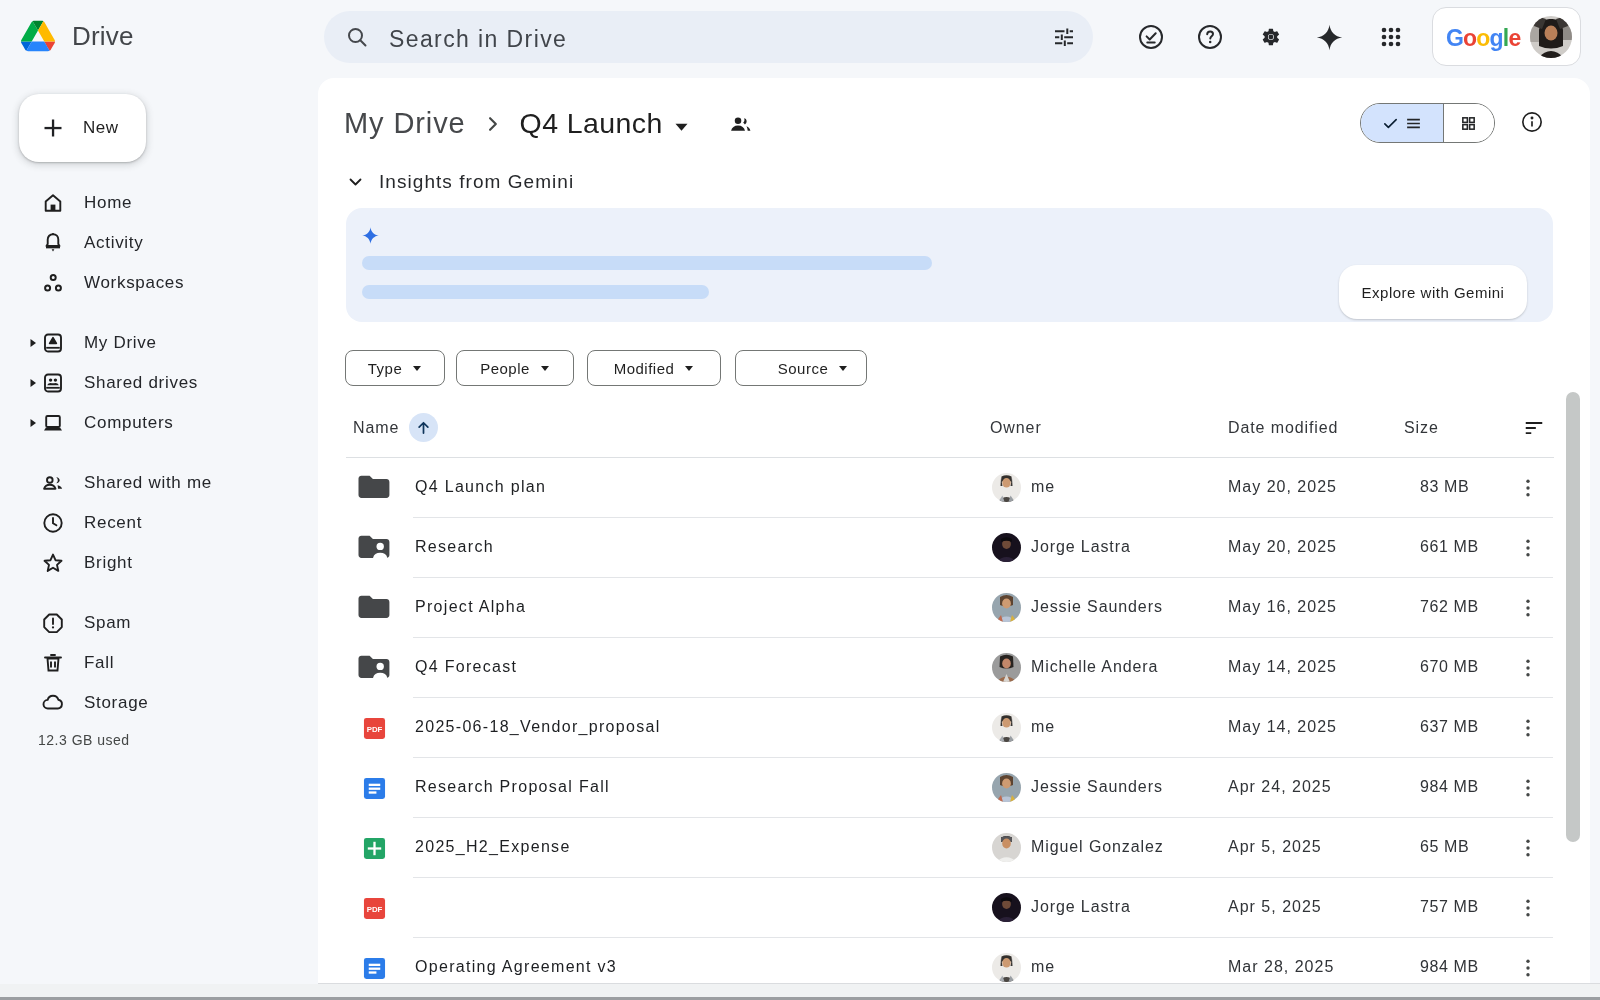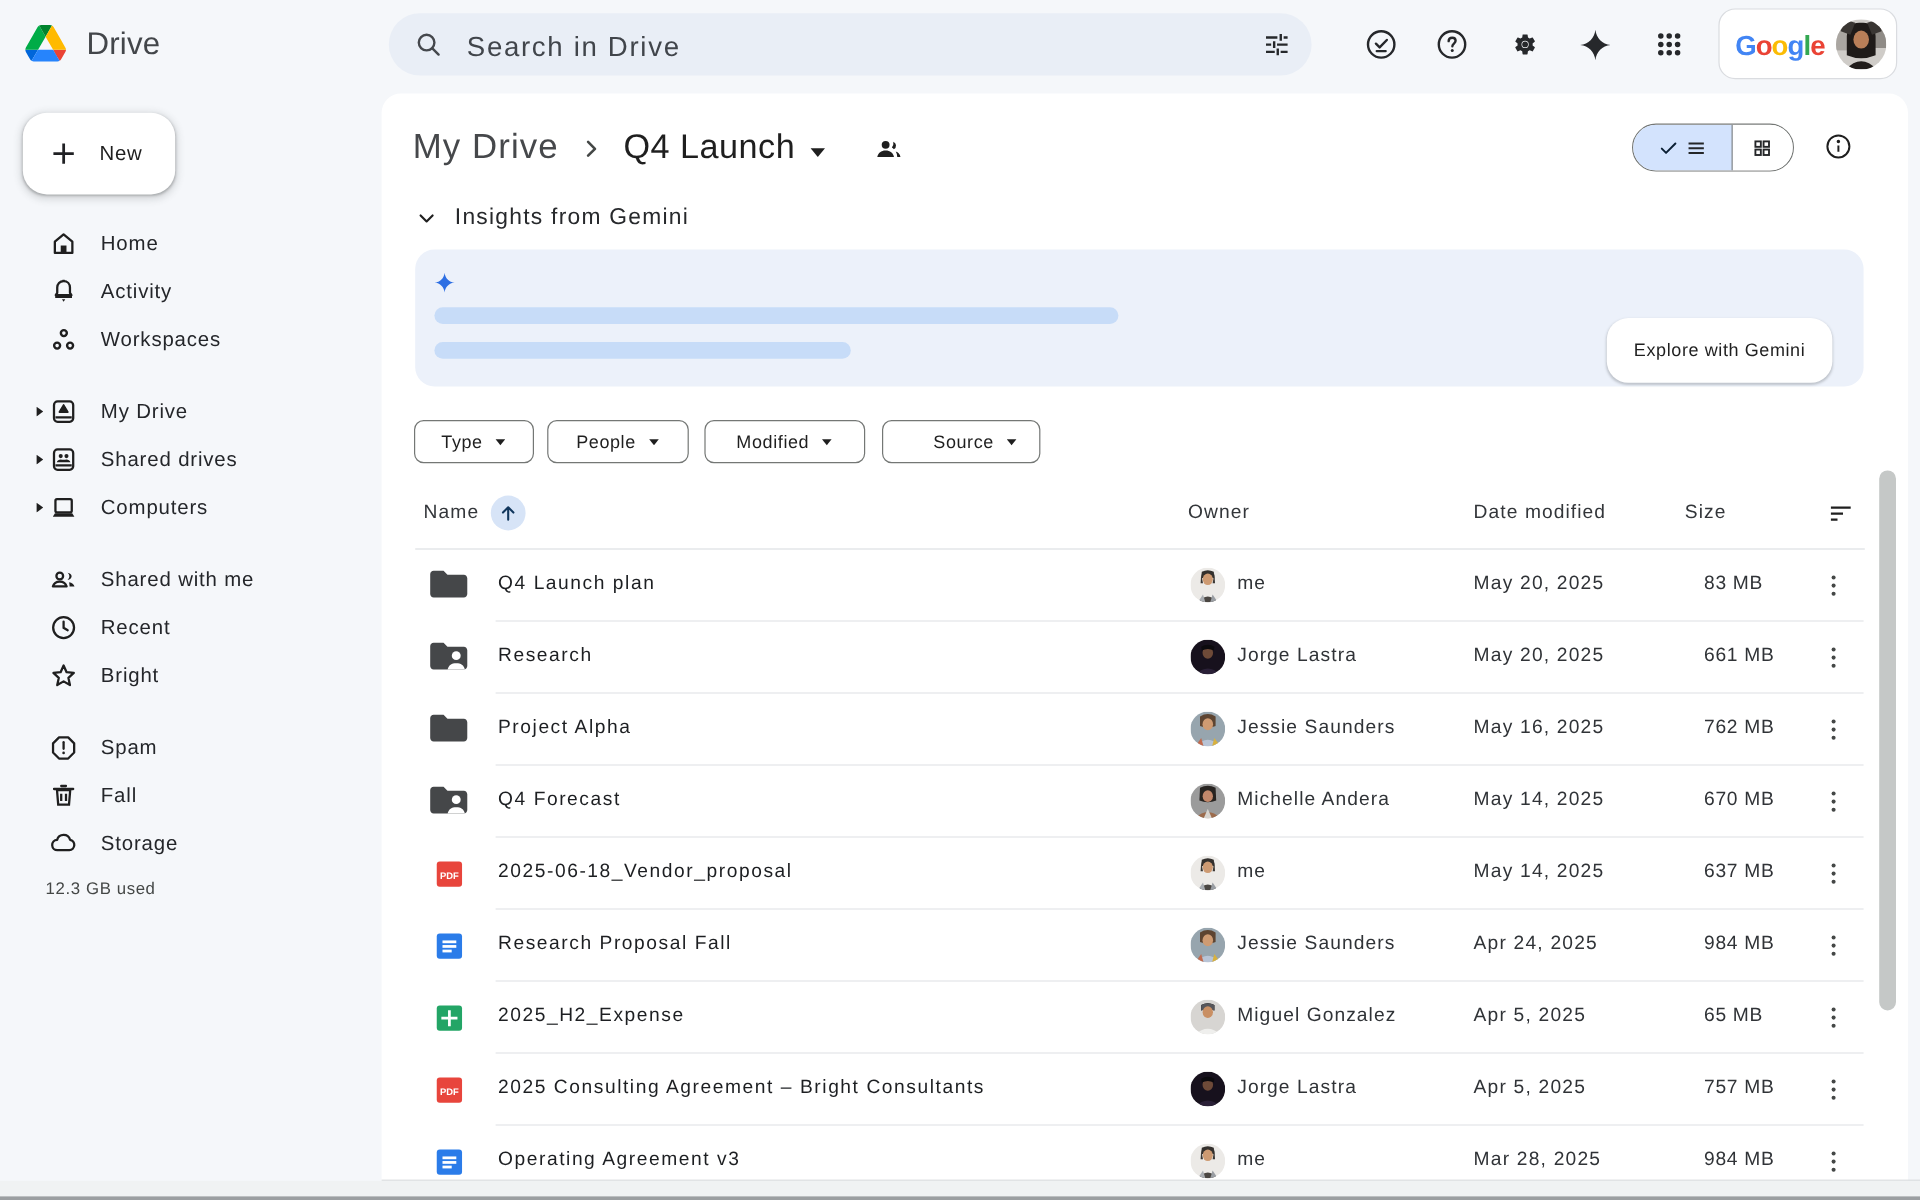--- a/index.html
+++ b/index.html
@@ -515,21 +515,20 @@
       <circle cx="12" cy="12" r="1.7"></circle>
       <circle cx="12" cy="18.8" r="1.7"></circle>
     </svg>
     <div style="position:absolute;left:67px;top:59px;width:1140px;height:1px;background:#E3E5E8"></div>
   </div>
 <div class="row" style="top:878px">
     <span style="position:absolute;left:17px;top:19px;width:23px;height:23px"><svg style="width:23px;height:23px" viewBox="0 0 24 24">
         <rect x="1" y="1" width="22" height="22" rx="2.6" fill="#E8453C"></rect>
         <text x="12" y="15.8" font-size="8.2" font-weight="bold" fill="#fff" text-anchor="middle" font-family="Liberation Sans,sans-serif">PDF</text>
       </svg></span>
-    <span class="fname" style="left:69px;top:20px;position:absolute">2025 Consulting Agreement – Bright Consultants</span>
     <span class="avatar" style="left:646px;top:15px"><svg viewBox="0 0 29 29" width="29" height="29">
         <rect width="29" height="29" fill="#17111d"></rect>
         <ellipse cx="14.5" cy="11" rx="4.4" ry="5" fill="#6e4a38"></ellipse>
         <path d="M9 6 Q14.5 2.5 20 6 L19.5 9 Q14.5 6.5 9.5 9 Z" fill="#0c0a0e"></path>
         <path d="M4 29 Q14.5 19 25 29 Z" fill="#2a2037"></path>
       </svg></span>
     <span class="owner" style="left:685px;top:20px">Jorge Lastra</span>
     <span class="fdate" style="left:882px;top:20px">Apr 5, 2025</span>
     <span class="fsize" style="left:1058px;top:20px">757 MB</span>
     <svg class="dots" style="left:1170px;top:18px" viewBox="0 0 24 24" fill="#444746">

